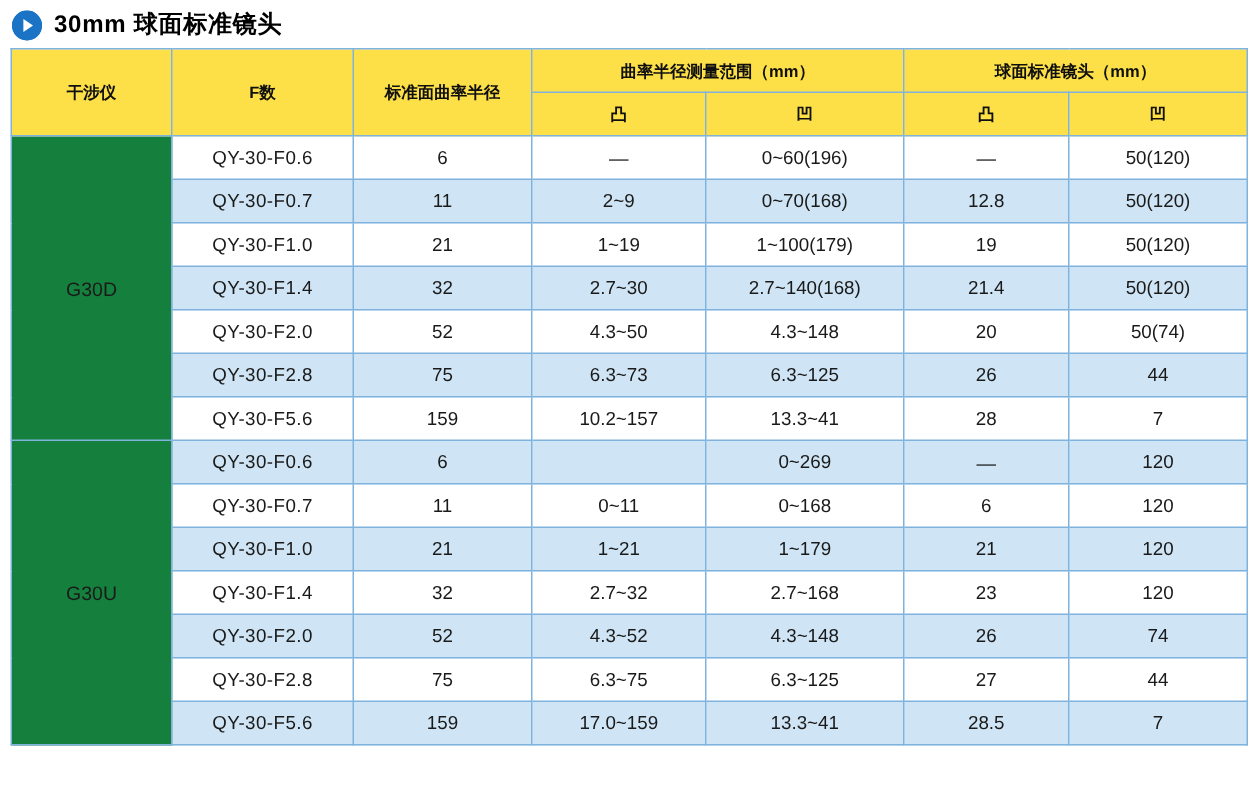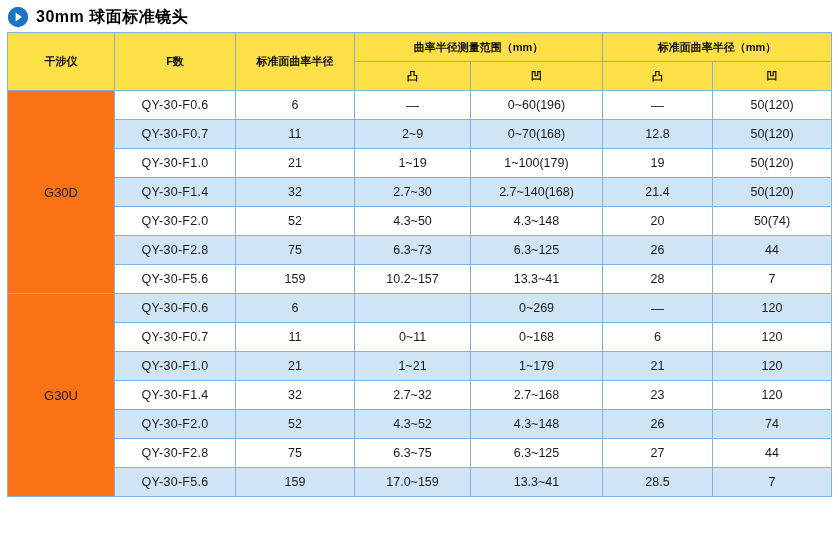--- a/index.html
+++ b/index.html
@@ -89,21 +89,21 @@
   col.c-convex2{ width: 110px; }
   col.c-concave2{ width: 119px; }
 
   td.group {
     background: #d8ebf8;
     font-weight: bold;
     font-size: 13px;
   }
   tr.row-odd td { background: #ffffff; }
   tr.row-even td { background: #cfe5f5; }
-  tr.row-odd td.group, tr.row-even td.group { background: #f97316; }
+  tr.row-odd td.group, tr.row-even td.group { background: #15803d; }
 
   td.fcell { text-align: center; letter-spacing: 0.3px; }
   .dash { font-size: 13px; }
 </style>
 </head>
 <body>
 
 <div class="page">
 
   <div class="title-row">
@@ -125,21 +125,21 @@
       <col class="c-concave1">
       <col class="c-convex2">
       <col class="c-concave2">
     </colgroup>
     <thead>
       <tr>
         <th rowspan="2" class="hdr-tall">干涉仪</th>
         <th rowspan="2" class="hdr-tall">F数</th>
         <th rowspan="2" class="hdr-tall">标准面曲率半径</th>
         <th colspan="2" class="hdr-tall">曲率半径测量范围（mm）</th>
-        <th colspan="2" class="hdr-tall">标准面曲率半径（mm）</th>
+        <th colspan="2" class="hdr-tall">球面标准镜头（mm）</th>
       </tr>
       <tr>
         <th class="sub-th">凸</th>
         <th class="sub-th">凹</th>
         <th class="sub-th">凸</th>
         <th class="sub-th">凹</th>
       </tr>
     </thead>
     <tbody>
 

